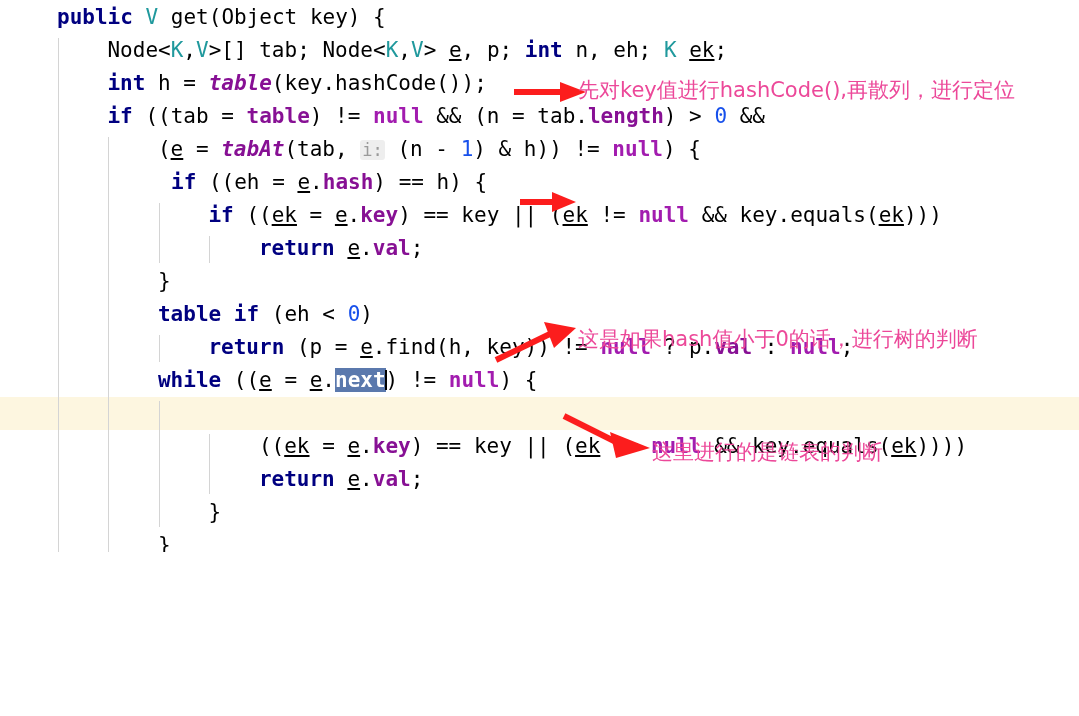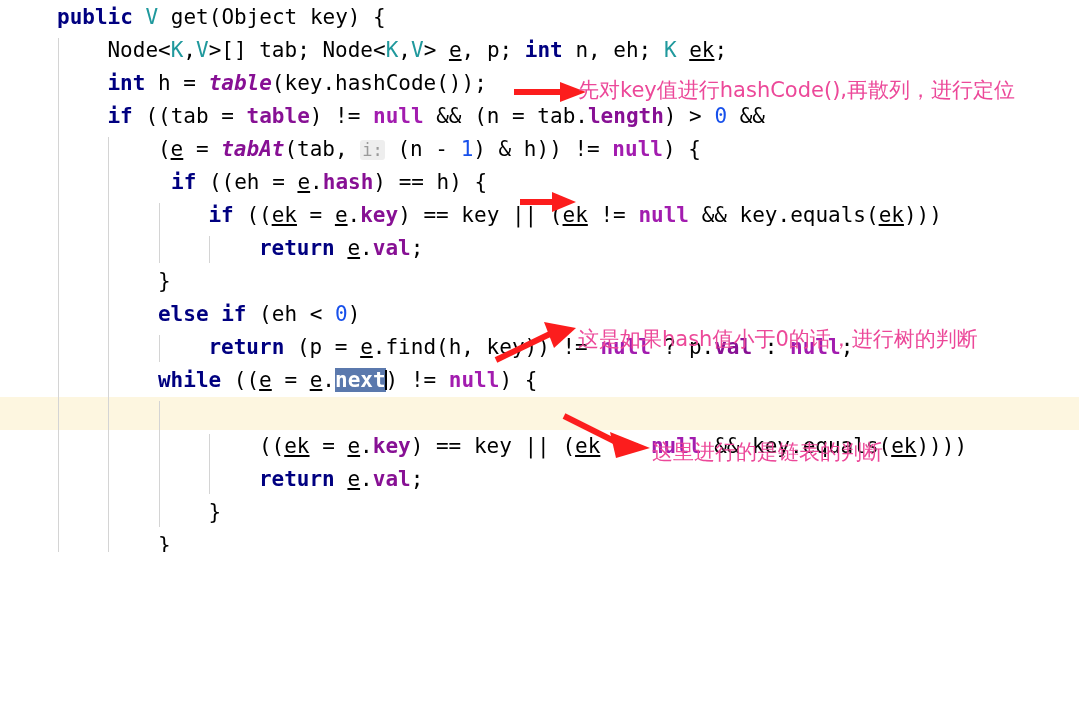--- a/index.html
+++ b/index.html
@@ -131,21 +131,21 @@
       <div class="indent-guide" style="left: 209.44px; top: 434px; height: 60px;"></div>
       <div class="code-line" style="top: 1px; left: 57px;"><span class="t-kw">public</span><span class="t-plain"> </span><span class="t-type">V</span><span class="t-plain"> get(Object key) {</span></div>
       <div class="code-line" style="top: 34px; left: 107.48px;"><span class="t-plain">Node&lt;</span><span class="t-type">K</span><span class="t-plain">,</span><span class="t-type">V</span><span class="t-plain">&gt;[] tab; Node&lt;</span><span class="t-type">K</span><span class="t-plain">,</span><span class="t-type">V</span><span class="t-plain">&gt; </span><span class="t-localvar">e</span><span class="t-plain">, p; </span><span class="t-kw">int</span><span class="t-plain"> n, eh; </span><span class="t-type">K</span><span class="t-plain"> </span><span class="t-localvar">ek</span><span class="t-plain">;</span></div>
       <div class="code-line" style="top: 67px; left: 107.48px;"><span class="t-kw">int</span><span class="t-plain"> h = </span><span class="t-static">table</span><span class="t-plain">(key.hashCode());</span></div>
       <div class="code-line" style="top: 100px; left: 107.48px;"><span class="t-kw">if</span><span class="t-plain"> ((tab = </span><span class="t-field">table</span><span class="t-plain">) != </span><span class="t-nullkw">null</span><span class="t-plain"> &amp;&amp; (n = tab.</span><span class="t-field">length</span><span class="t-plain">) &gt; </span><span class="t-num">0</span><span class="t-plain"> &amp;&amp;</span></div>
       <div class="code-line" style="top: 133px; left: 157.96px;"><span class="t-plain">(</span><span class="t-localvar">e</span><span class="t-plain"> = </span><span class="t-static">tabAt</span><span class="t-plain">(tab, </span><span class="inlay-hint">i:</span><span class="t-plain"> (n - </span><span class="t-num">1</span><span class="t-plain">) &amp; h)) != </span><span class="t-nullkw">null</span><span class="t-plain">) {</span></div>
       <div class="code-line" style="top: 166px; left: 171px;"><span class="t-kw">if</span><span class="t-plain"> ((eh = </span><span class="t-localvar">e</span><span class="t-plain">.</span><span class="t-field">hash</span><span class="t-plain">) == h) {</span></div>
       <div class="code-line" style="top: 199px; left: 208.44px;"><span class="t-kw">if</span><span class="t-plain"> ((</span><span class="t-localvar">ek</span><span class="t-plain"> = </span><span class="t-localvar">e</span><span class="t-plain">.</span><span class="t-field">key</span><span class="t-plain">) == key || (</span><span class="t-localvar">ek</span><span class="t-plain"> != </span><span class="t-nullkw">null</span><span class="t-plain"> &amp;&amp; key.equals(</span><span class="t-localvar">ek</span><span class="t-plain">)))</span></div>
       <div class="code-line" style="top: 232px; left: 258.92px;"><span class="t-kw">return</span><span class="t-plain"> </span><span class="t-localvar">e</span><span class="t-plain">.</span><span class="t-field">val</span><span class="t-plain">;</span></div>
       <div class="code-line" style="top: 265px; left: 157.96px;"><span class="t-plain">}</span></div>
-      <div class="code-line" style="top: 298px; left: 157.96px;"><span class="t-kw">else if</span><span class="t-plain"> (eh &lt; </span><span class="t-num">0</span><span class="t-plain">)</span></div>
+      <div class="code-line" style="top: 298px; left: 157.96px;"><span class="t-kw">table if</span><span class="t-plain"> (eh &lt; </span><span class="t-num">0</span><span class="t-plain">)</span></div>
       <div class="code-line" style="top: 331px; left: 208.44px;"><span class="t-kw">return</span><span class="t-plain"> (p = </span><span class="t-localvar">e</span><span class="t-plain">.find(h, key)) != </span><span class="t-nullkw">null</span><span class="t-plain"> ? p.</span><span class="t-field">val</span><span class="t-plain"> : </span><span class="t-nullkw">null</span><span class="t-plain">;</span></div>
       <div class="code-line" style="top: 364px; left: 157.96px;"><span class="t-kw">while</span><span class="t-plain"> ((</span><span class="t-localvar">e</span><span class="t-plain"> = </span><span class="t-localvar">e</span><span class="t-plain">.</span><span class="sel-token">next</span><span class="caret-bar"></span><span class="t-plain">) != </span><span class="t-nullkw">null</span><span class="t-plain">) {</span></div>
       <div class="code-line" style="top: 430px; left: 258.92px;"><span class="t-plain">((</span><span class="t-localvar">ek</span><span class="t-plain"> = </span><span class="t-localvar">e</span><span class="t-plain">.</span><span class="t-field">key</span><span class="t-plain">) == key || (</span><span class="t-localvar">ek</span><span class="t-plain"> != </span><span class="t-nullkw">null</span><span class="t-plain"> &amp;&amp; key.equals(</span><span class="t-localvar">ek</span><span class="t-plain">))))</span></div>
       <div class="code-line" style="top: 463px; left: 258.92px;"><span class="t-kw">return</span><span class="t-plain"> </span><span class="t-localvar">e</span><span class="t-plain">.</span><span class="t-field">val</span><span class="t-plain">;</span></div>
       <div class="code-line" style="top: 496px; left: 208.44px;"><span class="t-plain">}</span></div>
       <div class="code-line" style="top: 529px; left: 157.96px;"><span class="t-plain">}</span></div>
       <div class="code-line" style="top: 562px; left: 107.48px;"><span class="t-kw">return</span><span class="t-plain"> </span><span class="t-nullkw">null</span><span class="t-plain">;</span></div>
       <div class="code-line" style="top: 595px; left: 57px;"><span class="t-plain">}</span></div>
     </div>
 

